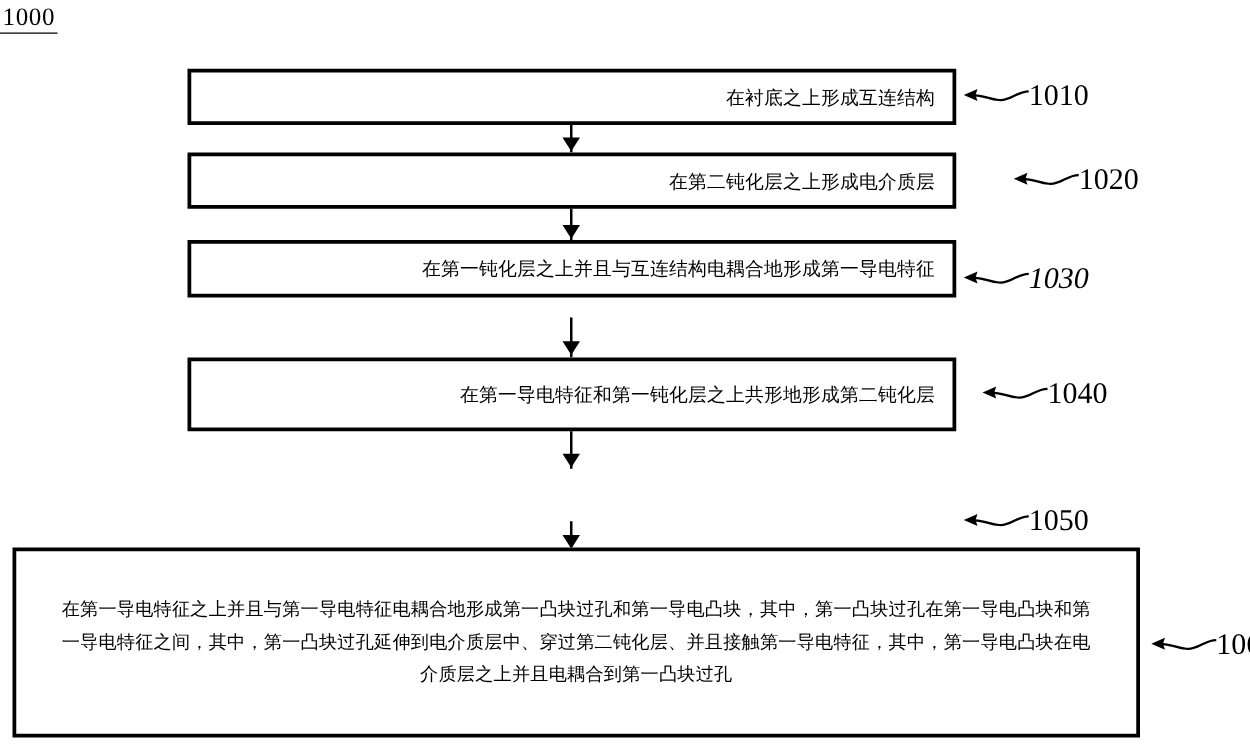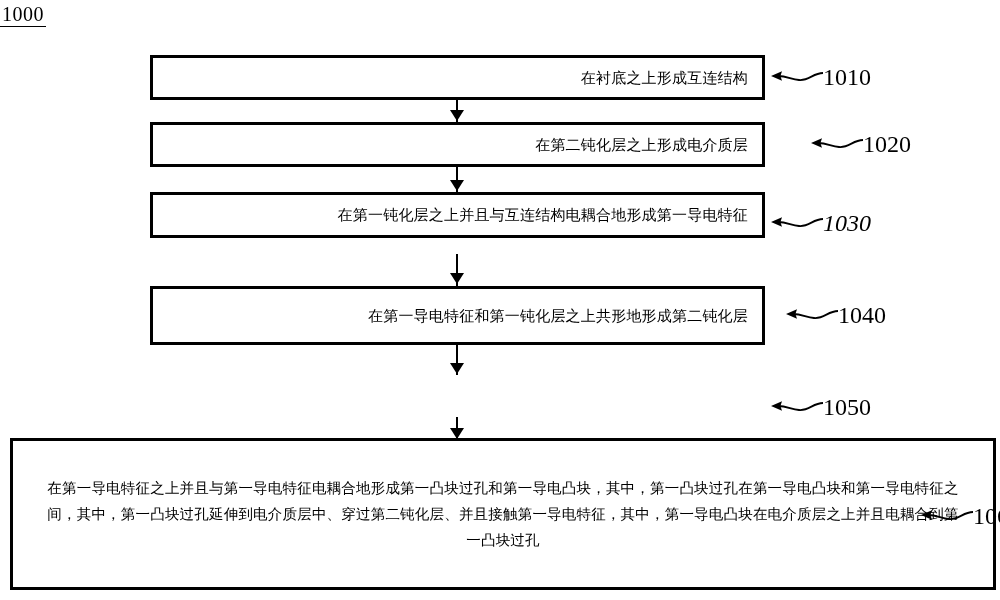--- a/index.html
+++ b/index.html
@@ -157,32 +157,32 @@
     <svg class="lead" viewBox="0 0 58 26" preserveAspectRatio="none">
       <path d="M56 9 C46 9, 42 17, 32 16 C24 15.3, 20 12, 11 12" fill="none" stroke="#000" stroke-width="1.8"></path>
       <path d="M4 12 L15 7.2 L13.4 12 L15 16.8 Z" fill="#000"></path>
     </svg>
     <span class="ref-num">1040</span>
   </div>
 
   <div class="connector" style="top:345px; height:30px;"></div>
   <div class="arrowhead" style="top:363px;"></div>
 
-  <div class="callout" style="left:767px; top:394px;">
+  <div class="callout" style="left:767px; top:404px;">
     <svg class="lead" viewBox="0 0 58 26" preserveAspectRatio="none">
       <path d="M56 9 C46 9, 42 17, 32 16 C24 15.3, 20 12, 11 12" fill="none" stroke="#000" stroke-width="1.8"></path>
       <path d="M4 12 L15 7.2 L13.4 12 L15 16.8 Z" fill="#000"></path>
     </svg>
     <span class="ref-num">1050</span>
   </div>
 
   <div class="connector" style="top:417px; height:23px;"></div>
   <div class="arrowhead" style="top:428px;"></div>
 
-  <div class="node wide" style="left:10px; top:438px; width:986px; height:152px;">
+  <div class="node wide" style="left:10px; top:438px; width:902px; height:152px;">
     <div class="node-text">在第一导电特征之上并且与第一导电特征电耦合地形成第一凸块过孔和第一导电凸块，其中，第一凸块过孔在第一导电凸块和第一导电特征之间，其中，第一凸块过孔延伸到电介质层中、穿过第二钝化层、并且接触第一导电特征，其中，第一导电凸块在电介质层之上并且电耦合到第一凸块过孔</div>
   </div>
   <div class="callout" style="left:917px; top:503px;">
     <svg class="lead" viewBox="0 0 58 26" preserveAspectRatio="none">
       <path d="M56 9 C46 9, 42 17, 32 16 C24 15.3, 20 12, 11 12" fill="none" stroke="#000" stroke-width="1.8"></path>
       <path d="M4 12 L15 7.2 L13.4 12 L15 16.8 Z" fill="#000"></path>
     </svg>
     <span class="ref-num">1060</span>
   </div>
 

